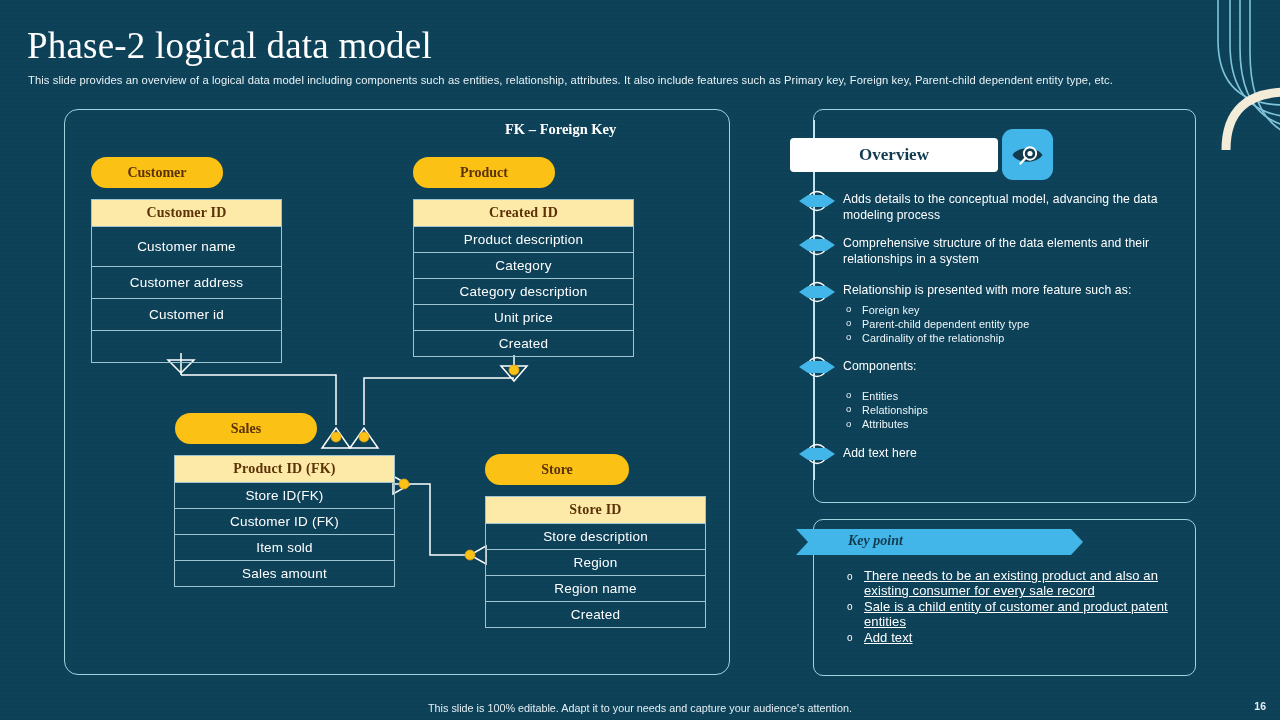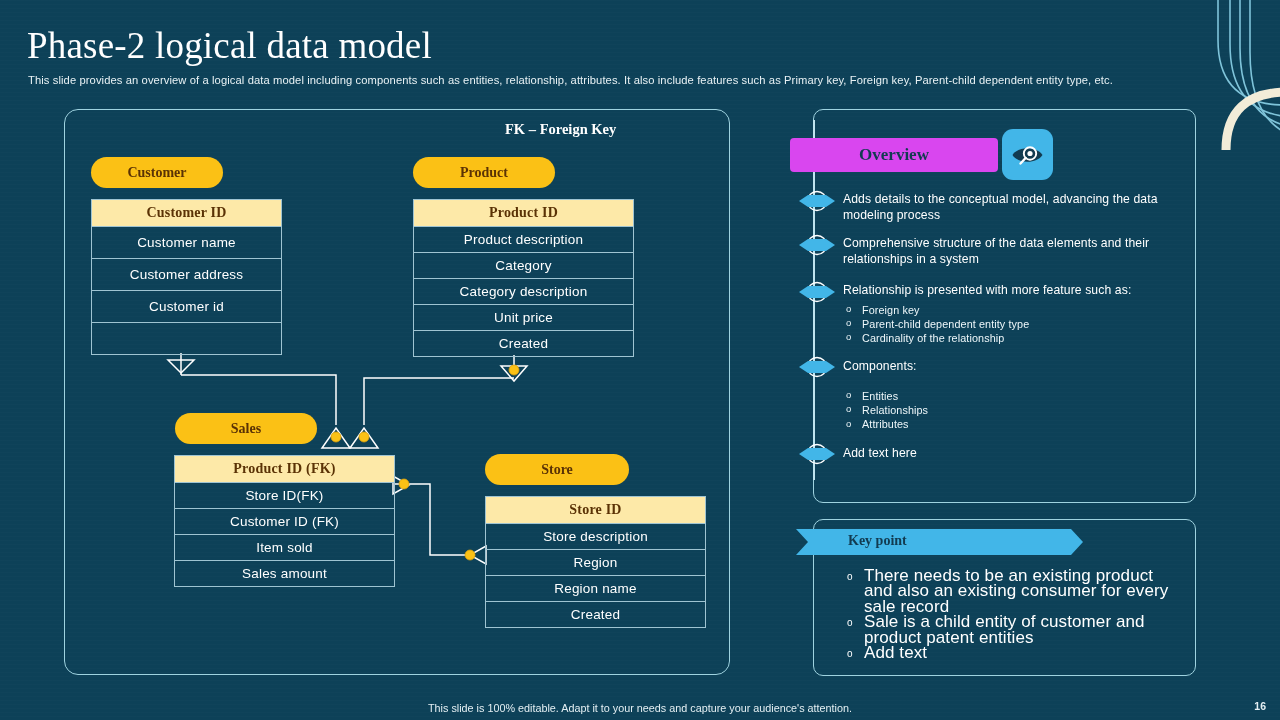--- a/index.html
+++ b/index.html
@@ -79,21 +79,21 @@
   
   .connectors { position: absolute; left: 0; top: 0; width: 1280px; height: 720px; pointer-events: none; }
 
   
   .overview-card {
     position: absolute; left: 813px; top: 109px; width: 383px; height: 394px;
     border: 1.4px solid #9fd3e0; border-radius: 10px;
   }
   .ov-banner {
     position: absolute; left: 790px; top: 138px; width: 208px; height: 34px;
-    background: #d946ef; border-radius: 4px;
+    background: #ffffff; border-radius: 4px;
     display: flex; align-items: center; justify-content: center;
     font-family: "Liberation Serif", serif;
     font-weight: bold; font-size: 17px; color: #123b50;
   }
   .ov-eye {
     position: absolute; left: 1002px; top: 129px; width: 51px; height: 51px;
     background: #42b6e8; border-radius: 11px;
     display: flex; align-items: center; justify-content: center;
   }
   .timeline-line {
@@ -113,32 +113,33 @@
     content: "o"; position: absolute; left: 3px; top: -0.5px;
     font-size: 9.5px; color: #eef7fa;
   }
 
   
   .keypoint-card {
     position: absolute; left: 813px; top: 519px; width: 383px; height: 157px;
     border: 1.4px solid #9fd3e0; border-radius: 10px;
   }
   .kp-banner {
-    position: absolute; left: 796px; top: 529px; width: 287px; height: 14px;
+    position: absolute; left: 796px; top: 529px; width: 287px; height: 14px; font-style: italic;
   }
   .kp-banner .label {
     position: absolute; left: 52px; top: 4px;
     font-family: "Liberation Serif", serif;
     font-weight: bold; font-size: 14px; color: #123b50;
   }
   .kp-items { position: absolute; left: 845px; top: 568px; width: 340px; }
   .kp-items .kp {
-    font-size: 17px; line-height: 15.4px; color: #ffffff;
+    font-size: 13px; line-height: 15.4px; color: #ffffff;
     padding-left: 19px; position: relative; margin-bottom: 0px;
     letter-spacing: 0.1px;
+    text-decoration: underline;
   }
   .kp-items .kp::before {
     content: "o"; position: absolute; left: 2px; top: 0.5px;
     font-size: 10px; color: #ffffff;
   }
 
   
   .footer-note {
     position: absolute; left: 0; right: 0; top: 702px;
     text-align: center; font-size: 10.8px; color: #e4eff3;
@@ -193,31 +194,31 @@
     <circle cx="404" cy="484" r="5"></circle>
     <circle cx="470" cy="555" r="5"></circle>
   </g>
 </svg>
 
 <div class="ent-pill" style="left:91px; top:157px; width:132px;">
   <span>Customer</span>
 </div>
 <div class="ent-table" style="left:91px; top:199px; width:191px;">
   <div class="row head">Customer ID</div>
-  <div class="row" style="height:32px">Customer name</div>
+  <div class="row" style="height:40px">Customer name</div>
   <div class="row" style="height:32px">Customer address</div>
   <div class="row" style="height:32px">Customer id</div>
   <div class="row empty" style="height:32px"></div>
 </div>
 
 <div class="ent-pill" style="left:413px; top:157px; width:142px;">
   <span>Product</span>
 </div>
 <div class="ent-table" style="left:413px; top:199px; width:221px;">
-  <div class="row head">Product ID</div>
+  <div class="row head">Created ID</div>
   <div class="row">Product description</div>
   <div class="row">Category</div>
   <div class="row">Category description</div>
   <div class="row">Unit price</div>
   <div class="row">Created</div>
 </div>
 
 <div class="ent-pill" style="left:175px; top:413px; width:142px;">
   <span>Sales</span>
 </div>

